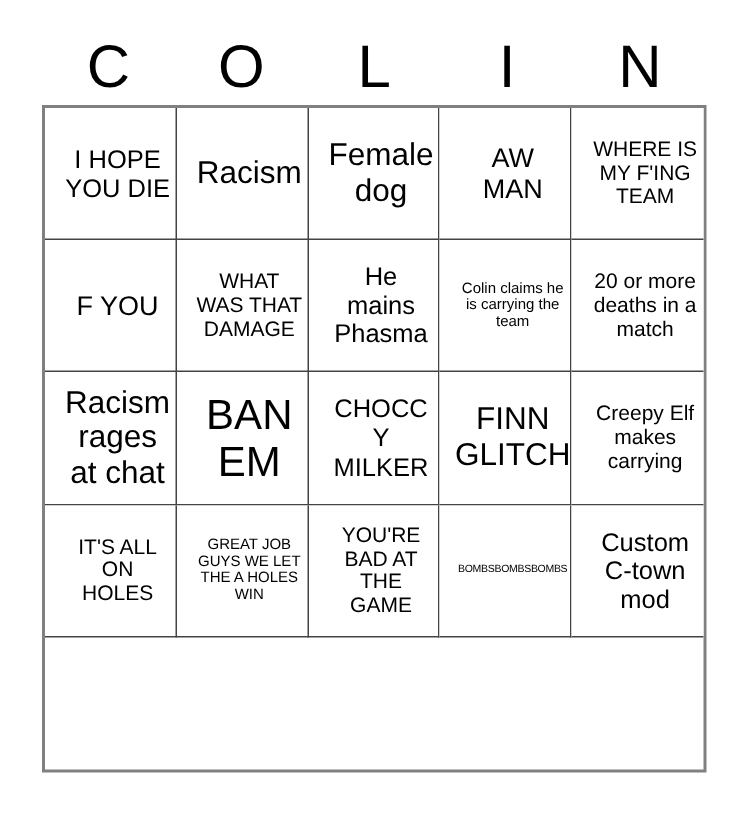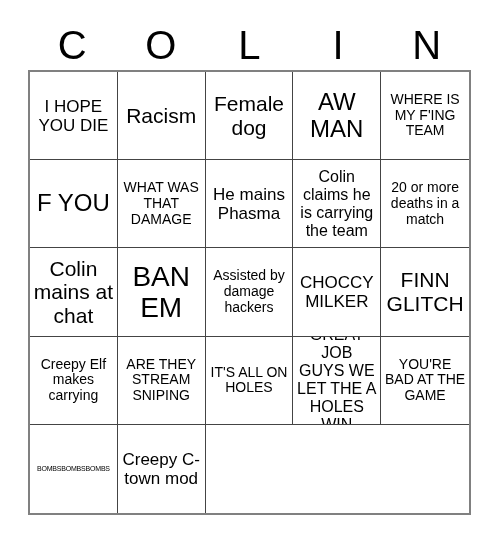--- a/index.html
+++ b/index.html
@@ -75,29 +75,30 @@
   }
   .cell:nth-child(5n) { border-right: none; }
   .cell:nth-child(n+21) { border-bottom: none; }
 
   .cell-text {
     display: block;
     width: 100%;
     line-height: 1.12;
     word-wrap: break-word;
     overflow-wrap: break-word;
+    margin-left: 10px;
   }
 
   
   .fs-xs   { font-size: 7px;  line-height: 1.1; letter-spacing: -0.2px; }
-  .fs-sm   { font-size: 16px; }
+  .fs-sm   { font-size: 10px; }
   .fs-md   { font-size: 14px; }
   .fs-lg   { font-size: 17px; }
   .fs-xl   { font-size: 21px; }
-  .fs-xxl  { font-size: 24px; }
+  .fs-xxl  { font-size: 18px; }
   .fs-huge { font-size: 28px; }
 </style>
 </head>
 <body>
 
 <div class="card">
 
   <div class="header-row">
     <div class="header-cell">C</div>
     <div class="header-cell">O</div>
@@ -134,52 +135,46 @@
         <span class="cell-text fs-lg">He mains Phasma</span>
       </div>
     <div class="cell">
         <span class="cell-text fs-sm">Colin claims he is carrying the team</span>
       </div>
 
     <div class="cell">
         <span class="cell-text fs-md">20 or more deaths in a match</span>
       </div>
     <div class="cell">
-        <span class="cell-text fs-xl">Colin mains at chat</span>
+        <span class="cell-text fs-xl">Racism rages at chat</span>
       </div>
     <div class="cell">
         <span class="cell-text fs-huge">BAN EM</span>
-      </div>
-    <div class="cell">
-        <span class="cell-text fs-md">Assisted by damage hackers</span>
       </div>
 
     <div class="cell">
         <span class="cell-text fs-lg">CHOCCY MILKER</span>
       </div>
     <div class="cell">
         <span class="cell-text fs-xl">FINN GLITCH</span>
       </div>
     <div class="cell">
         <span class="cell-text fs-md">Creepy Elf makes carrying</span>
-      </div>
-    <div class="cell">
-        <span class="cell-text fs-md">ARE THEY STREAM SNIPING</span>
       </div>
     <div class="cell">
         <span class="cell-text fs-md">IT'S ALL ON HOLES</span>
       </div>
 
     <div class="cell">
         <span class="cell-text fs-sm">GREAT JOB GUYS WE LET THE A HOLES WIN</span>
       </div>
     <div class="cell">
         <span class="cell-text fs-md">YOU'RE BAD AT THE GAME</span>
       </div>
     <div class="cell">
         <span class="cell-text fs-xs">BOMBSBOMBSBOMBS</span>
       </div>
     <div class="cell">
-        <span class="cell-text fs-lg">Creepy C-town mod</span>
+        <span class="cell-text fs-lg">Custom C-town mod</span>
       </div>
 
   </div>
 </div>
 
 </body></html>

